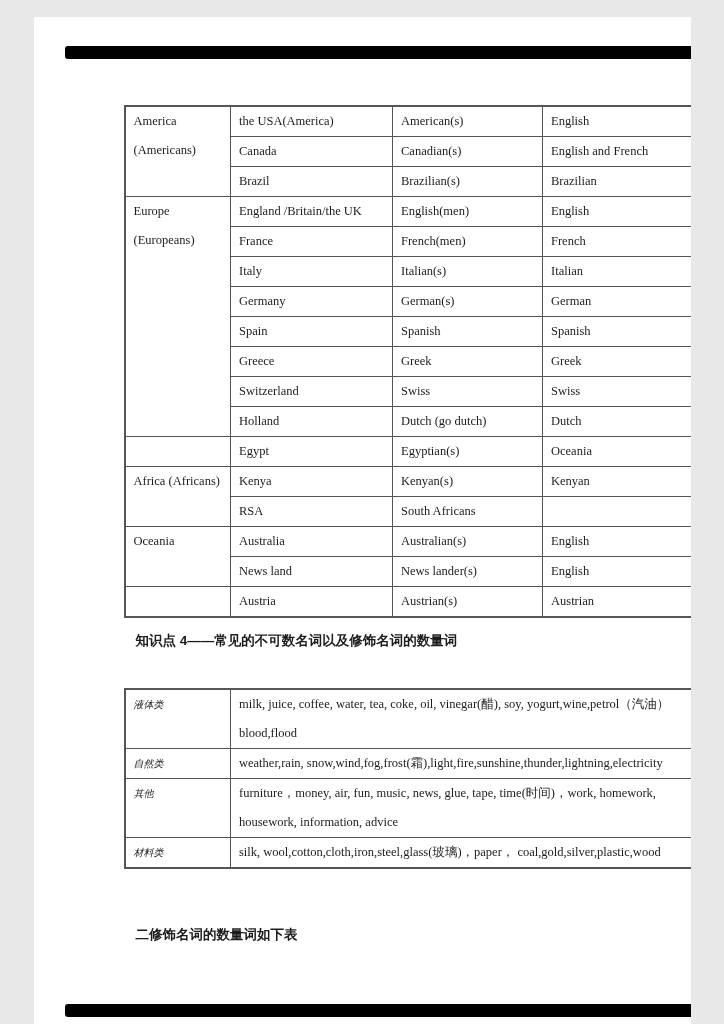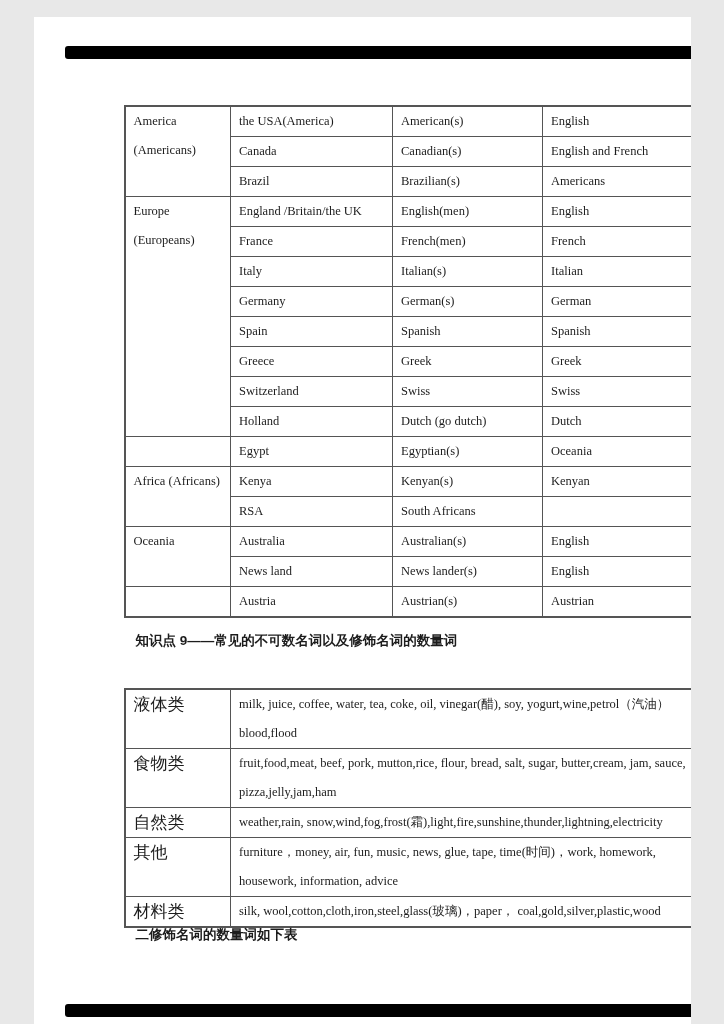--- a/index.html
+++ b/index.html
@@ -43,21 +43,21 @@
     padding:0 2px 0 8px;
     vertical-align:top;
     overflow:hidden;
     white-space:pre-line;
   }
   .t1{border:2px solid var(--border);}
   .t2{border:2px solid var(--border);}
   .t1 tr{height:29px;}
   .c-words{white-space:nowrap;}
   .noun-line{line-height:29px;white-space:nowrap;}
-  .c-cat{font-size:17px;}
+  .c-cat{font-size:10px;font-style:italic;}
 
   .h{
     position:absolute;
     left:102px;
     font-family:"Liberation Sans","DejaVu Sans",sans-serif;
     font-weight:bold;
     font-size:13.5px;
     line-height:19px;
     color:var(--text);
     white-space:nowrap;
@@ -89,21 +89,21 @@
           <td class="c-lang">English</td>
         </tr>
         <tr>
           <td class="c-country">Canada</td>
           <td class="c-nat">Canadian(s)</td>
           <td class="c-lang">English and French</td>
         </tr>
         <tr>
           <td class="c-country">Brazil</td>
           <td class="c-nat">Brazilian(s)</td>
-          <td class="c-lang">Americans</td>
+          <td class="c-lang">Brazilian</td>
         </tr>
         <tr>
           <td class="c-region" rowspan="8">Europe
 (Europeans)</td>
           <td class="c-country">England /Britain/the UK</td>
           <td class="c-nat">English(men)</td>
           <td class="c-lang">English</td>
         </tr>
         <tr>
           <td class="c-country">France</td>
@@ -170,43 +170,36 @@
         </tr>
         <tr>
           <td class="c-region" rowspan="1"></td>
           <td class="c-country">Austria</td>
           <td class="c-nat">Austrian(s)</td>
           <td class="c-lang">Austrian</td>
         </tr>
       </tbody>
   </table>
 
-  <div class="h h-kp">知识点 9——常见的不可数名词以及修饰名词的数量词</div>
+  <div class="h h-kp">知识点 4——常见的不可数名词以及修饰名词的数量词</div>
 
   <table class="t2">
     <colgroup>
       <col style="width:106px">
         <col style="width:480px">
     </colgroup>
     <tbody>
         <tr>
           <td class="c-cat">液体类</td>
           <td class="c-words">
             <div class="noun-line">milk, juice, coffee, water, tea, coke, oil, vinegar(醋), soy, yogurt,wine,petrol（汽油）</div>
             <div class="noun-line">blood,flood</div>
           </td>
         </tr>
         <tr>
-          <td class="c-cat">食物类</td>
-          <td class="c-words">
-            <div class="noun-line">fruit,food,meat, beef, pork, mutton,rice, flour, bread, salt, sugar, butter,cream, jam, sauce,</div>
-            <div class="noun-line">pizza,jelly,jam,ham</div>
-          </td>
-        </tr>
-        <tr>
           <td class="c-cat">自然类</td>
           <td class="c-words">
             <div class="noun-line">weather,rain, snow,wind,fog,frost(霜),light,fire,sunshine,thunder,lightning,electricity</div>
           </td>
         </tr>
         <tr>
           <td class="c-cat">其他</td>
           <td class="c-words">
             <div class="noun-line">furniture，money, air, fun, music, news, glue, tape, time(时间)，work, homework,</div>
             <div class="noun-line">housework, information, advice</div>

